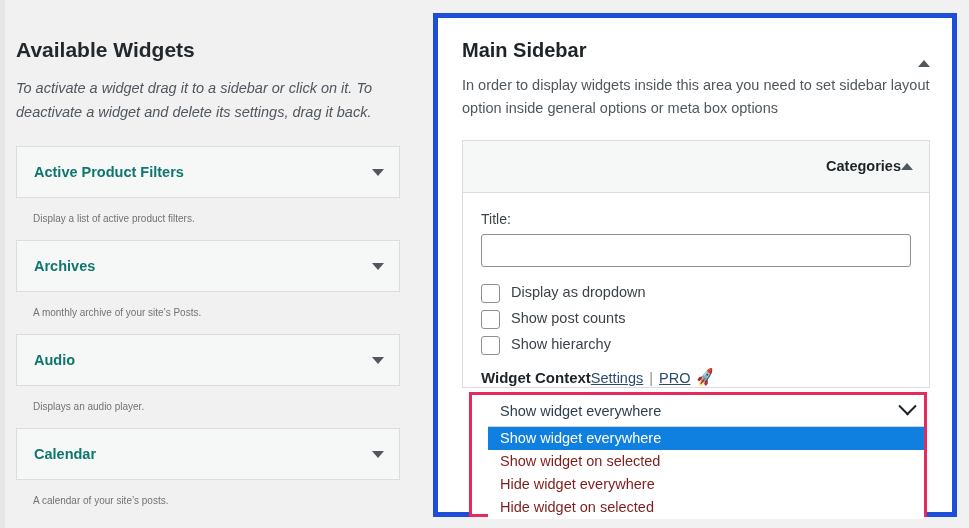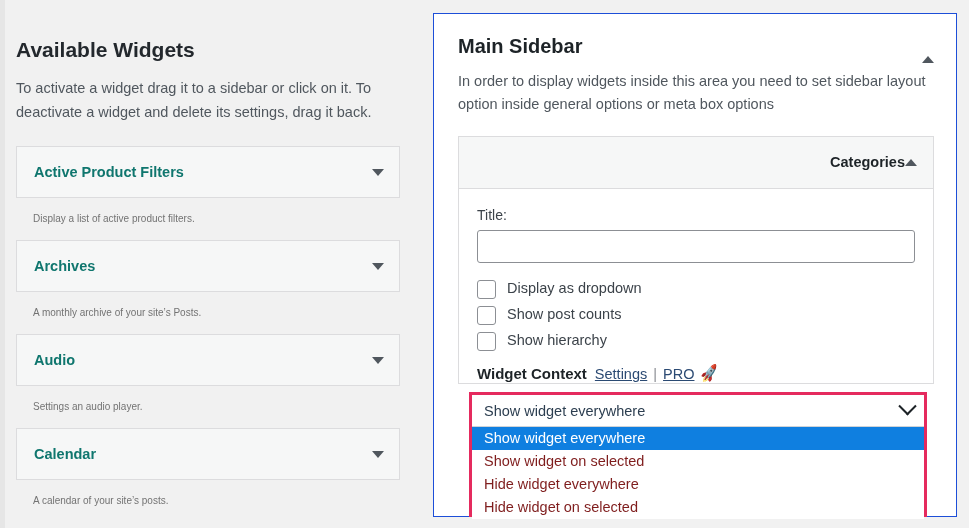--- a/index.html
+++ b/index.html
@@ -41,20 +41,21 @@
     color: #23282d;
     margin: 0 0 14px 0;
     line-height: 1.3;
   }
   .aw-desc {
     font-size: 14.5px;
     line-height: 1.62;
     color: #50575e;
     margin: 0 0 22px 0;
     max-width: 372px;
+    font-style: italic;
   }
   .widget-block {
     margin-bottom: 0;
   }
   .widget-top {
     background: #f6f7f7;
     border: 1px solid #dcdcde;
     height: 52px;
     display: flex;
     align-items: center;
@@ -89,21 +90,21 @@
   }
 
   
   .sidebar-card {
     position: absolute;
     left: 433px;
     top: 13px;
     width: 524px;
     height: 504px;
     background: #ffffff;
-    border: 1px solid #1d4ed8;
+    border: 5px solid #1d4ed8;
     box-sizing: border-box;
     padding: 20px 22px 0 24px;
   }
   .sb-head {
     display: flex;
     align-items: flex-start;
     justify-content: space-between;
   }
   .sb-title {
     font-size: 20px;
@@ -193,21 +194,21 @@
   .wc-row {
     display: flex;
     align-items: baseline;
     margin-top: 14px;
     white-space: nowrap;
   }
   .wc-title {
     font-size: 15px;
     font-weight: 700;
     color: #1d2327;
-    margin-right: 8px;
+    margin-right: 0;
   }
   .wc-link {
     font-size: 14.5px;
     color: #2b4a73;
     text-decoration: underline;
     cursor: pointer;
   }
   .wc-sep {
     font-size: 14.5px;
     color: #8c8f94;
@@ -223,20 +224,21 @@
   
   .wc-highlight {
     position: absolute;
     left: 469px;
     top: 392px;
     width: 458px;
     height: 125px;
     border: 3px solid #e52a5e;
     box-sizing: border-box;
     background: #fff;
+    padding-left: 16px;
   }
   .wc-select {
     height: 31px;
     border-bottom: 1px solid #cfd3d7;
     display: flex;
     align-items: center;
     justify-content: space-between;
     padding: 0 10px 0 12px;
     background: #fff;
     cursor: pointer;
@@ -293,21 +295,21 @@
       <span class="tri-down"></span>
     </div>
     <div class="widget-desc">A monthly archive of your site’s Posts.</div>
   </div>
 
   <div class="widget-block">
     <div class="widget-top">
       <span class="widget-top-title">Audio</span>
       <span class="tri-down"></span>
     </div>
-    <div class="widget-desc">Settings an audio player.</div>
+    <div class="widget-desc">Displays an audio player.</div>
   </div>
 
   <div class="widget-block">
     <div class="widget-top">
       <span class="widget-top-title">Calendar</span>
       <span class="tri-down"></span>
     </div>
     <div class="widget-desc">A calendar of your site’s posts.</div>
   </div>
 

